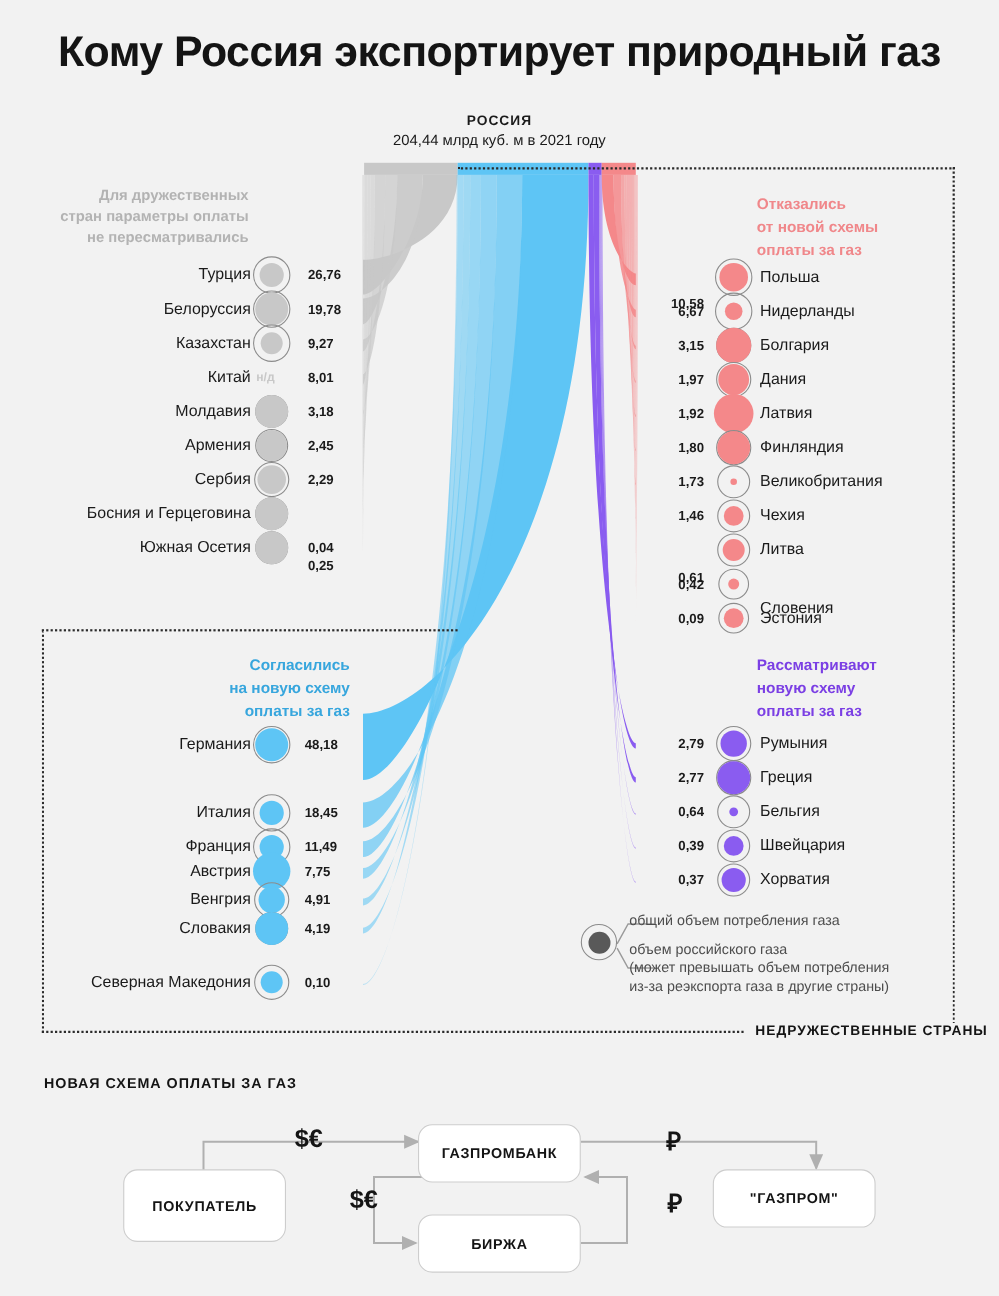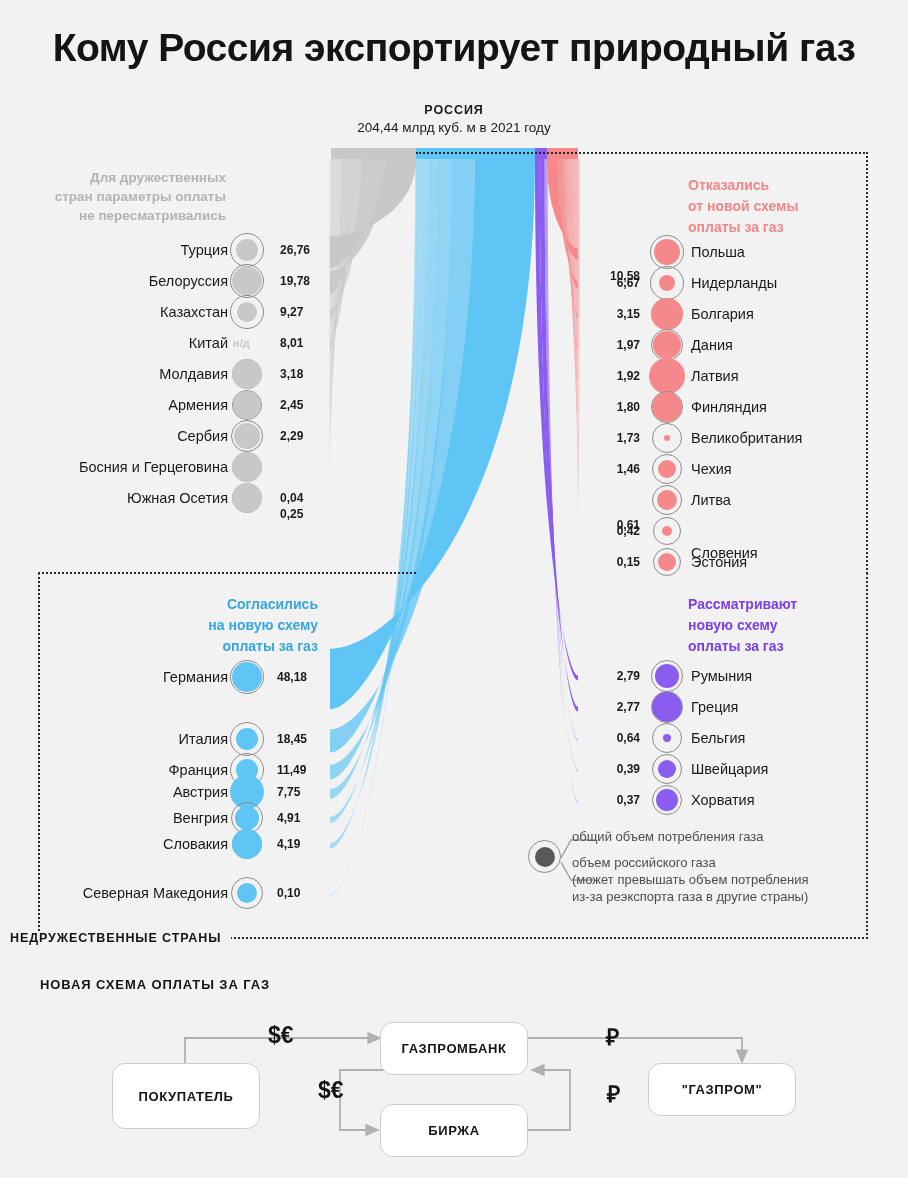--- a/index.html
+++ b/index.html
@@ -54,21 +54,21 @@
     border-bottom: 2px dotted #2b2b2b;
     border-top: 2px dotted #2b2b2b;
     border-right: 2px dotted #2b2b2b;
     border-top-color: transparent;
   }
   .frame-bottom-topline-l {
     left: 38px; top: 572px; width: 378px; height: 0;
     border-top: 2px dotted #2b2b2b;
   }
   .unfriendly-label {
-    left: 0; top: 928px; width: 908px; text-align: left;
+    left: 0; top: 928px; width: 908px; text-align: right;
   }
   .unfriendly-label span {
     background: #f2f2f2;
     padding: 0 10px;
     font-size: 12.5px;
     font-weight: bold;
     letter-spacing: 0.9px;
     color: #141414;
   }
 
@@ -333,21 +333,21 @@
       <div class="ring" style="width: 30px; height: 30px; left: 652px; top: 485px;"></div>
       <div class="dot" style="width: 20px; height: 20px; left: 657px; top: 490px; background: rgb(244, 136, 138);"></div>
       <div class="val" style="top: 510px; left: 606px; width: 34px; text-align: right;">0,61</div>
       <div class="lbl" style="top: 516px; left: 691px; margin-top: 22px;">Словения</div>
       <div class="ring" style="width: 28px; height: 28px; left: 653px; top: 517px;"></div>
       <div class="dot" style="width: 10px; height: 10px; left: 662px; top: 526px; background: rgb(244, 136, 138);"></div>
       <div class="val" style="top: 516px; left: 606px; width: 34px; text-align: right;">0,42</div>
       <div class="lbl" style="top: 547px; left: 691px;">Эстония</div>
       <div class="ring" style="width: 28px; height: 28px; left: 653px; top: 548px;"></div>
       <div class="dot" style="width: 18px; height: 18px; left: 658px; top: 553px; background: rgb(244, 136, 138);"></div>
-      <div class="val" style="top: 547px; left: 606px; width: 34px; text-align: right;">0,15</div>
+      <div class="val" style="top: 547px; left: 606px; width: 34px; text-align: right;">0,09</div>
     </div>
 
   <svg class="abs" style="left:555px; top:826px; width:40px; height:60px;">
     <path d="M6,32 L16,14 L40,14" fill="none" stroke="#9a9a9a" stroke-width="1.3"></path>
     <path d="M6,36 L16,54 L40,54" fill="none" stroke="#9a9a9a" stroke-width="1.3"></path>
   </svg>
   <div class="legend-ring"></div>
   <div class="legend-dot"></div>
   <div class="abs legend-t1">общий объем потребления газа</div>
   <div class="abs legend-t2">

